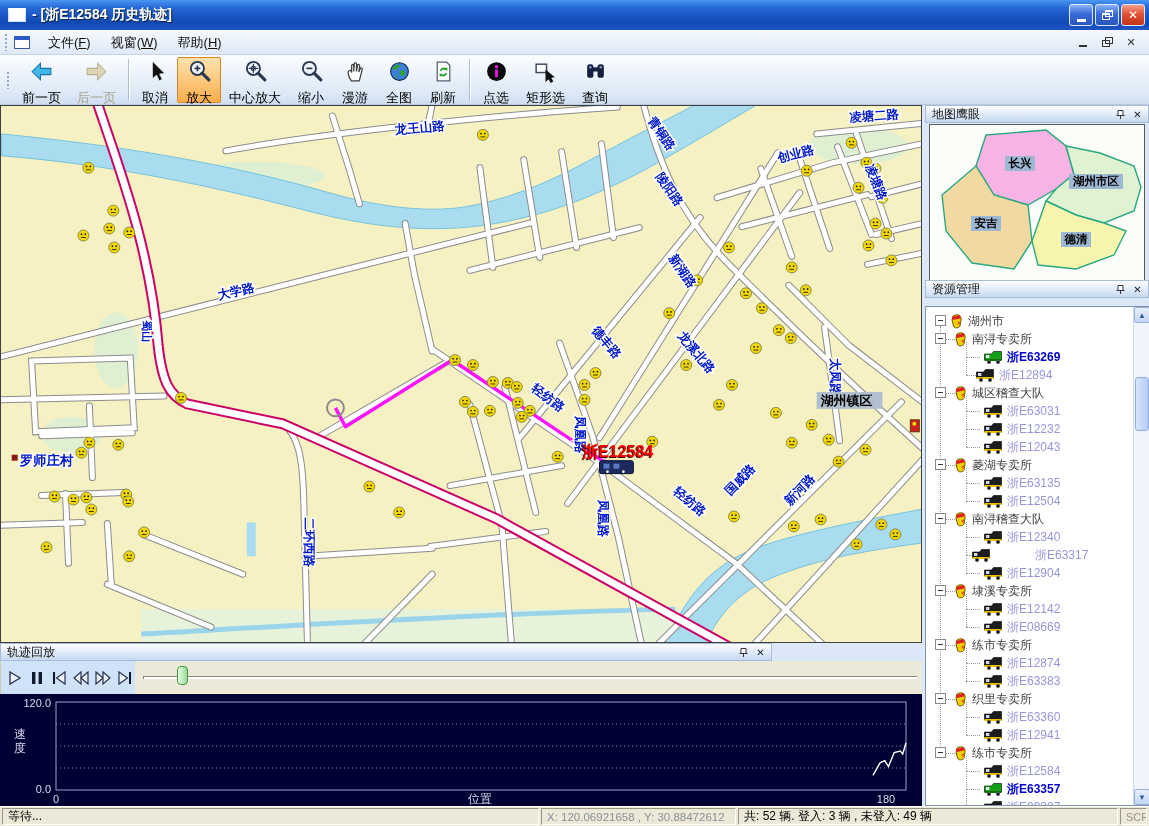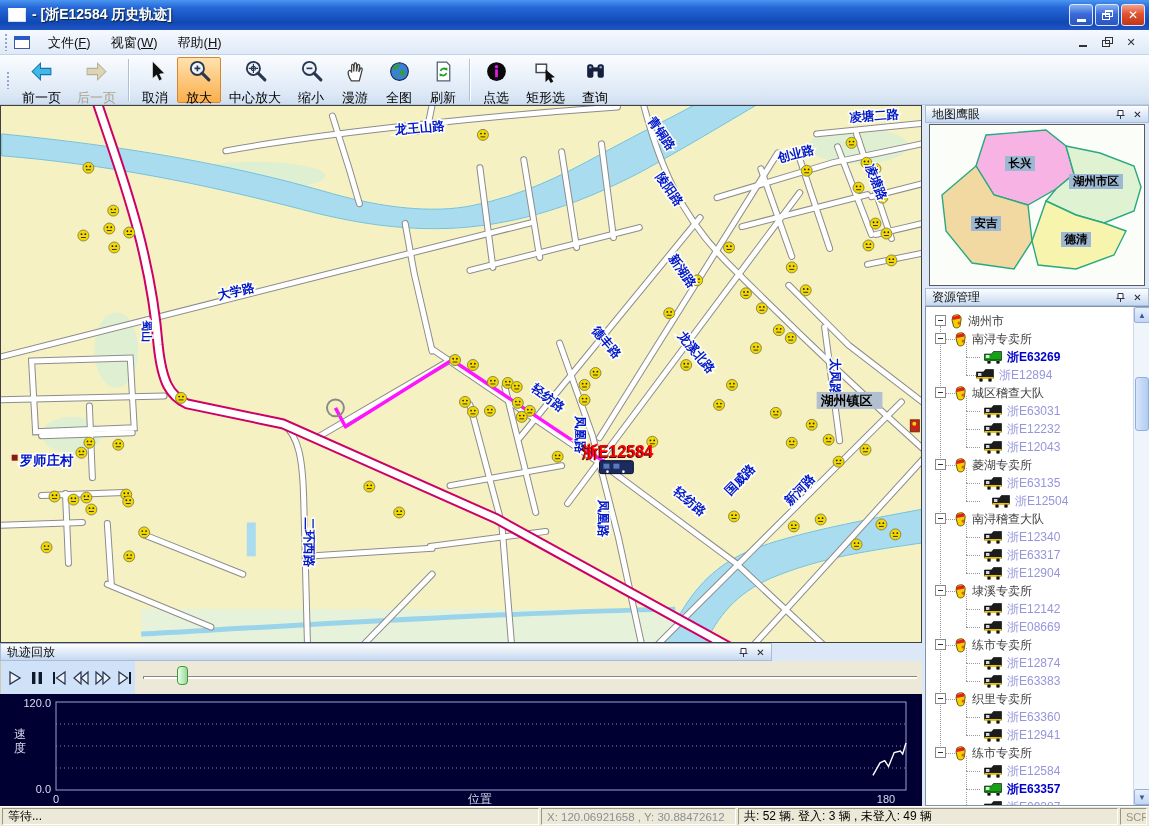--- a/index.html
+++ b/index.html
@@ -873,21 +873,21 @@
           <rect x="139" y="49" width="54" height="15" fill="#9db8d2"></rect>
           <text x="166" y="60" text-anchor="middle" font-size="11.5" font-weight="bold" fill="#000">湖州市区</text>
           <rect x="41" y="91" width="30" height="15" fill="#9db8d2"></rect>
           <text x="56" y="102" text-anchor="middle" font-size="11.5" font-weight="bold" fill="#000">安吉</text>
           <rect x="131" y="107" width="30" height="15" fill="#9db8d2"></rect>
           <text x="146" y="118" text-anchor="middle" font-size="11.5" font-weight="bold" fill="#000">德清</text>
         </svg>
     </div>
   </div>
 
-  <div class="dock-header" style="left:925px; top:288px; width:224px;">
+  <div class="dock-header" style="left:925px; top:280px; width:224px;">
     <span>资源管理</span>
     <span class="hdr-sp">
       <span class="pin-icon">
           <svg width="11" height="11">
             <path d="M3 1.5h5v5H3z" fill="#fff" stroke="#334"></path>
             <path d="M5.5 6.5v3.5M1.5 6.5h8" stroke="#334" fill="none"></path>
           </svg>
         </span>
       <span class="x-icon">✕</span>
     </span>
@@ -1029,21 +1029,21 @@
               <rect x="1.5" y="9" width="17" height="2" fill="#e8c400"></rect>
               <rect x="3" y="5" width="3.4" height="3" fill="#cfd8e8"></rect>
               <circle cx="6" cy="12" r="1.7" fill="#111" stroke="#666"></circle>
               <circle cx="15" cy="12" r="1.7" fill="#111" stroke="#666"></circle>
             </svg>
           </span>
           <span class="tree-label veh">浙E63135</span>
         </div>
         <div class="dotline" style="left: 39px; top: 178px; height: 15px;"></div>
         <div class="dotstub" style="left: 39px; top: 193px; width: 14px;"></div>
-        <div class="tree-row" style="top: 184px; left: 64px; text-align: right;">
+        <div class="tree-row" style="top: 184px; left: 56px; text-align: right;">
           <span style="margin-right: 4px; display: flex;">
             <svg width="20" height="14" viewBox="0 0 20 14">
               <path d="M1.5,4 h7 l2,-2.5 h8 v8.5 h-17 z" fill="#1c1c1c" stroke="#000" stroke-width=".6"></path>
               <rect x="1.5" y="9" width="17" height="2" fill="#e8c400"></rect>
               <rect x="3" y="5" width="3.4" height="3" fill="#cfd8e8"></rect>
               <circle cx="6" cy="12" r="1.7" fill="#111" stroke="#666"></circle>
               <circle cx="15" cy="12" r="1.7" fill="#111" stroke="#666"></circle>
             </svg>
           </span>
           <span class="tree-label veh">浙E12504</span>
@@ -1071,21 +1071,21 @@
               <rect x="1.5" y="9" width="17" height="2" fill="#e8c400"></rect>
               <rect x="3" y="5" width="3.4" height="3" fill="#cfd8e8"></rect>
               <circle cx="6" cy="12" r="1.7" fill="#111" stroke="#666"></circle>
               <circle cx="15" cy="12" r="1.7" fill="#111" stroke="#666"></circle>
             </svg>
           </span>
           <span class="tree-label veh">浙E12340</span>
         </div>
         <div class="dotline" style="left: 39px; top: 232px; height: 15px;"></div>
         <div class="dotstub" style="left: 39px; top: 247px; width: 14px;"></div>
-        <div class="tree-row" style="top: 238px; left: 56px;">
+        <div class="tree-row" style="top: 238px; left: 44px; gap: 40px;">
           <span style="margin-right: 4px; display: flex;">
             <svg width="20" height="14" viewBox="0 0 20 14">
               <path d="M1.5,4 h7 l2,-2.5 h8 v8.5 h-17 z" fill="#1c1c1c" stroke="#000" stroke-width=".6"></path>
               <rect x="1.5" y="9" width="17" height="2" fill="#e8c400"></rect>
               <rect x="3" y="5" width="3.4" height="3" fill="#cfd8e8"></rect>
               <circle cx="6" cy="12" r="1.7" fill="#111" stroke="#666"></circle>
               <circle cx="15" cy="12" r="1.7" fill="#111" stroke="#666"></circle>
             </svg>
           </span>
           <span class="tree-label veh">浙E63317</span>

